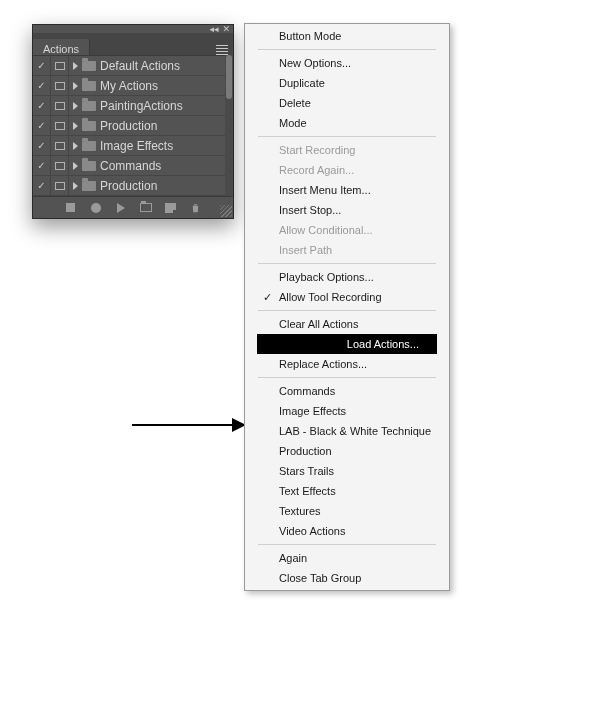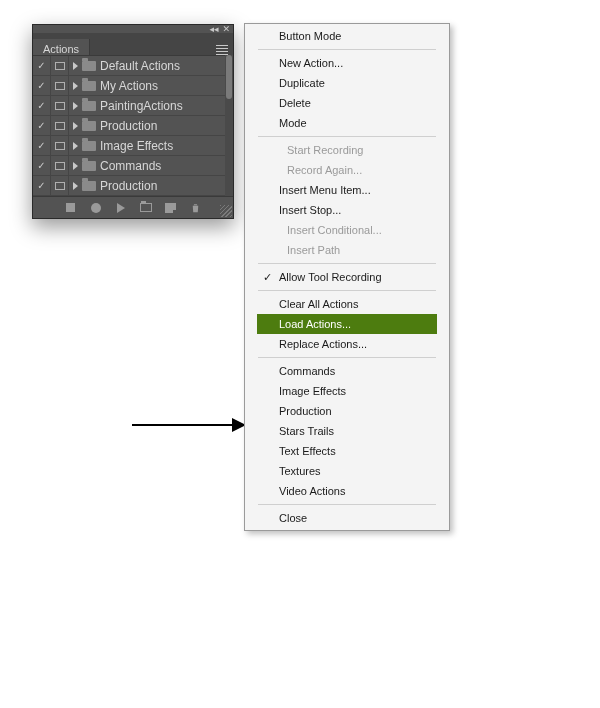--- a/index.html
+++ b/index.html
@@ -175,24 +175,25 @@
   }
   .menu-item {
     height: 20px;
     line-height: 20px;
     padding: 0 18px 0 22px;
     font-size: 11px;
     color: #1a1a1a;
     position: relative;
     white-space: nowrap;
   }
-  .menu-item.disabled { color: #9a9a9a; margin-left: 8px; }
+  .menu-item.disabled { color: #9a9a9a; }
   .menu-item.highlight {
-    background: #4d7c0f;
+    background: #000000;
     color: #fff;
+    text-align: right;
   }
   .menu-item .check {
     position: absolute;
     left: 6px;
     top: 0;
     line-height: 20px;
     font-size: 11px;
   }
   .menu-sep {
     height: 1px;
@@ -346,40 +347,43 @@
     </span>
     <span class="resize-grip"></span>
   </div>
 </div>
 
 <div class="arrow"></div>
 
 <div class="menu" id="flyout-menu">
     <div class="menu-item"><span>Button Mode</span></div>
     <div class="menu-sep"></div>
-    <div class="menu-item"><span>New Action...</span></div>
+    <div class="menu-item"><span>New Options...</span></div>
     <div class="menu-item"><span>Duplicate</span></div>
     <div class="menu-item"><span>Delete</span></div>
     <div class="menu-item"><span>Mode</span></div>
     <div class="menu-sep"></div>
     <div class="menu-item disabled"><span>Start Recording</span></div>
     <div class="menu-item disabled"><span>Record Again...</span></div>
     <div class="menu-item"><span>Insert Menu Item...</span></div>
     <div class="menu-item"><span>Insert Stop...</span></div>
-    <div class="menu-item disabled"><span>Insert Conditional...</span></div>
+    <div class="menu-item disabled"><span>Allow Conditional...</span></div>
     <div class="menu-item disabled"><span>Insert Path</span></div>
     <div class="menu-sep"></div>
+    <div class="menu-item"><span>Playback Options...</span></div>
     <div class="menu-item"><span class="check">✓</span><span>Allow Tool Recording</span></div>
     <div class="menu-sep"></div>
     <div class="menu-item"><span>Clear All Actions</span></div>
     <div class="menu-item highlight"><span>Load Actions...</span></div>
     <div class="menu-item"><span>Replace Actions...</span></div>
     <div class="menu-sep"></div>
     <div class="menu-item"><span>Commands</span></div>
     <div class="menu-item"><span>Image Effects</span></div>
+    <div class="menu-item"><span>LAB - Black &amp; White Technique</span></div>
     <div class="menu-item"><span>Production</span></div>
     <div class="menu-item"><span>Stars Trails</span></div>
     <div class="menu-item"><span>Text Effects</span></div>
     <div class="menu-item"><span>Textures</span></div>
     <div class="menu-item"><span>Video Actions</span></div>
     <div class="menu-sep"></div>
-    <div class="menu-item"><span>Close</span></div>
+    <div class="menu-item"><span>Again</span></div>
+    <div class="menu-item"><span>Close Tab Group</span></div>
   </div>
 
 </body></html>

